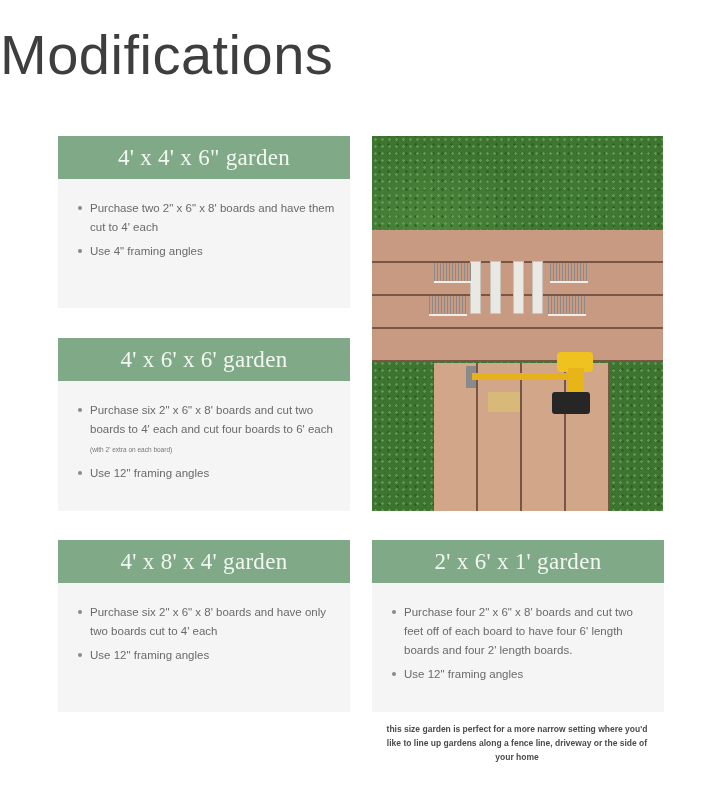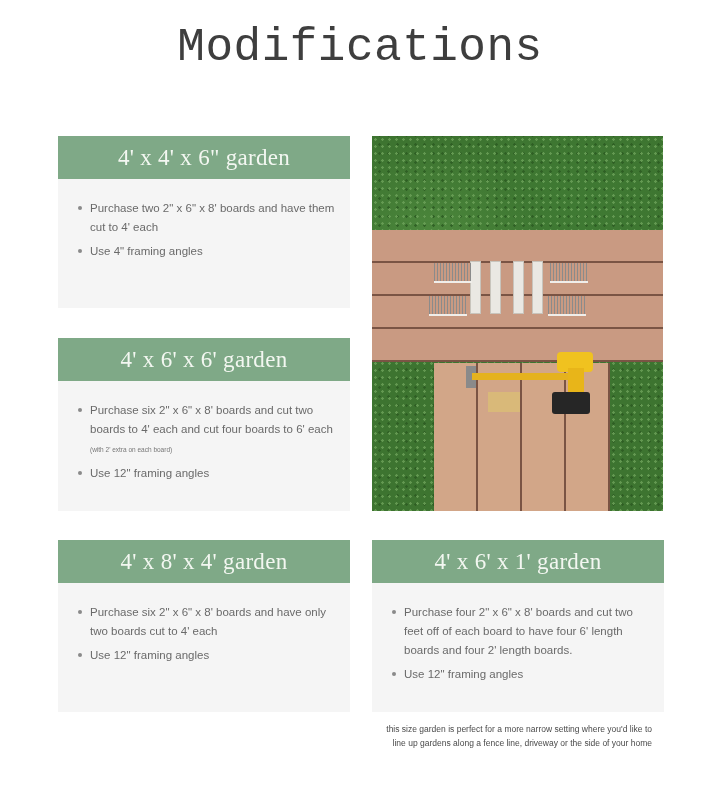--- a/index.html
+++ b/index.html
@@ -1,23 +1,23 @@
 <!DOCTYPE html>
 <html><head>
 <meta charset="utf-8">
 <style>
   html, body { margin:0; padding:0; }
   body {
     width:720px; height:788px; background:#ffffff; position:relative; overflow:hidden;
     font-family: "Liberation Sans", "DejaVu Sans", sans-serif;
   }
   .title {
-    position:absolute; left:0; top:22px; width:720px; text-align:center;
-    font-family: Liberation Mono, monospace;
-    font-size:46px; color:#3e3e3e; letter-spacing:0.5px; font-weight:normal;
+    position:absolute; left:0; top:22px; width:720px; text-align:left;
+    font-family: Liberation Sans, sans-serif;
+    font-size:56px; color:#3e3e3e; letter-spacing:0.5px; font-weight:normal;
   }
   .card { position:absolute; width:292px; background:#f5f5f5; }
   .card .hdr {
     height:43px; background:#7fa987; color:#f3f7f1;
     font-family: "Liberation Serif", "DejaVu Serif", serif;
     font-size:23px; text-align:center; line-height:43px; letter-spacing:0.3px;
   }
   .card ul { margin:0; padding:20px 14px 0 32px; list-style:none; }
   .card li {
     position:relative; font-size:11.5px; line-height:19px; color:#6a6a6a; margin-bottom:5px;
@@ -45,22 +45,22 @@
   .nails { position:absolute; width:38px; height:18px;
     background:repeating-linear-gradient(90deg,#8b8b8b 0 1px, transparent 1px 3px); border-bottom:2px solid #f0eeea; }
   .drill-body { position:absolute; left:557px; top:352px; width:36px; height:20px; background:#f0c21f; border-radius:4px; }
   .drill-bat { position:absolute; left:552px; top:392px; width:38px; height:22px; background:#262626; border-radius:3px; }
   .drill-grip { position:absolute; left:568px; top:368px; width:16px; height:28px; background:#e8b519; }
   .hammer { position:absolute; left:472px; top:373px; width:96px; height:7px; background:#e5b21e; }
   .hammer-head { position:absolute; left:466px; top:366px; width:10px; height:22px; background:#8a8a8a; }
   .box { position:absolute; left:488px; top:392px; width:32px; height:20px; background:#d9b979; }
 
   .note {
-    position:absolute; left:382px; top:722px; width:270px; text-align:right;
-    font-size:8.5px; line-height:14px; color:#4a4a4a; font-weight:normal;
+    position:absolute; left:382px; top:722px; width:270px; text-align:center;
+    font-size:8.5px; line-height:14px; color:#4a4a4a; font-weight:bold;
   }
 </style>
 </head>
 <body>
 
 <div class="title">Modifications</div>
 
 <div class="card" id="c1">
   <div class="hdr">4' x 4' x 6" garden</div>
   <ul>
@@ -79,21 +79,21 @@
 
 <div class="card" id="c3">
   <div class="hdr">4' x 8' x 4' garden</div>
   <ul>
     <li>Purchase six 2" x 6" x 8' boards and have only two boards cut to 4' each</li>
     <li>Use 12" framing angles</li>
   </ul>
 </div>
 
 <div class="card" id="c4">
-  <div class="hdr">4' x 6' x 1' garden</div>
+  <div class="hdr">2' x 6' x 1' garden</div>
   <ul>
     <li>Purchase four 2" x 6" x 8' boards and cut two feet off of each board to have four 6' length boards and four 2' length boards.</li>
     <li>Use 12" framing angles</li>
   </ul>
 </div>
 
 <div class="photo" title="Cedar boards laid on grass with framing angles, nails, hammer and yellow cordless drill">
   <div class="grass-dots"></div>
   <div class="board h" style="top:94px"></div>
   <div class="board h" style="top:127px"></div>

